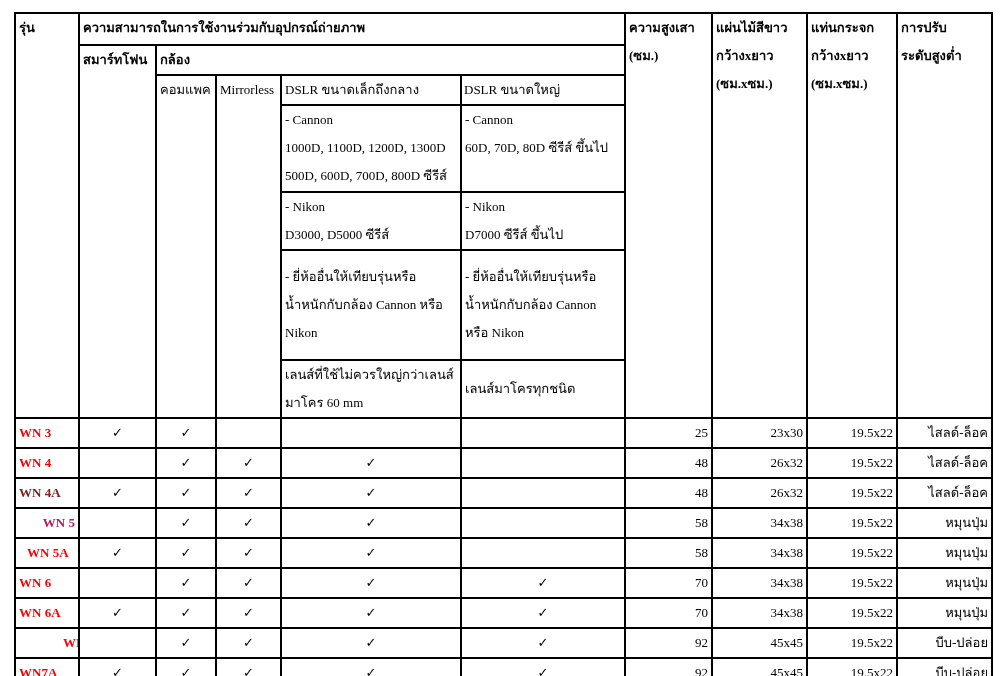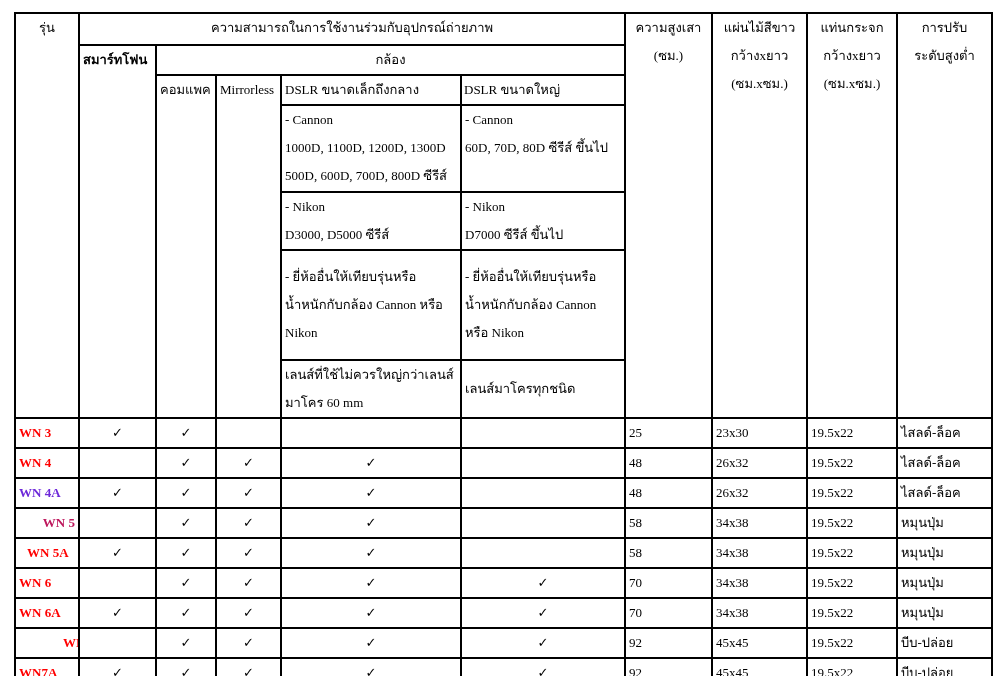--- a/index.html
+++ b/index.html
@@ -11,27 +11,27 @@
     width: 977px;
   }
   table.spec td {
     border: 2.5px solid #000;
     padding: 0 3px;
     font-size: 13px;
     line-height: 28px;
     vertical-align: top;
     overflow: hidden;
   }
-  .hd { font-weight: normal; text-align: center; font-size: 14px; }
+  .hd { font-weight: bold; font-size: 14px; }
   .hd-left { text-align: left; font-weight: bold; font-size: 14px; margin-left: 40px; }
   .plain { font-weight: normal; }
   .mid { vertical-align: middle !important; }
   .model { color: #FF0000; font-weight: bold; font-size: 13px; vertical-align: middle !important; }
   .data td { height: 23px; line-height: 23px; vertical-align: middle; }
-  .data td.num { text-align: left; }
+  .data td.num { text-align: right; }
   .check { text-align: center; font-size: 13px; }
   .desc { font-size: 12.5px; line-height: 27px; }
 </style>
 </head>
 <body>
 
 <table class="spec">
   <colgroup>
     <col style="width:64px">
     <col style="width:77px">
@@ -147,21 +147,21 @@
       <td class="check">✓</td>
       <td class="check">✓</td>
       <td class="check">✓</td>
       <td class="check"></td>
       <td class="num">48</td>
       <td class="num">26x32</td>
       <td class="num">19.5x22</td>
       <td class="num">ไสลด์-ล็อค</td>
     </tr>
     <tr>
-      <td class="model" style="color: #6d28d9;">WN 4A</td>
+      <td class="model" style="color: #7f1d1d;">WN 4A</td>
       <td class="check">✓</td>
       <td class="check">✓</td>
       <td class="check">✓</td>
       <td class="check">✓</td>
       <td class="check"></td>
       <td class="num">48</td>
       <td class="num">26x32</td>
       <td class="num">19.5x22</td>
       <td class="num">ไสลด์-ล็อค</td>
     </tr>

